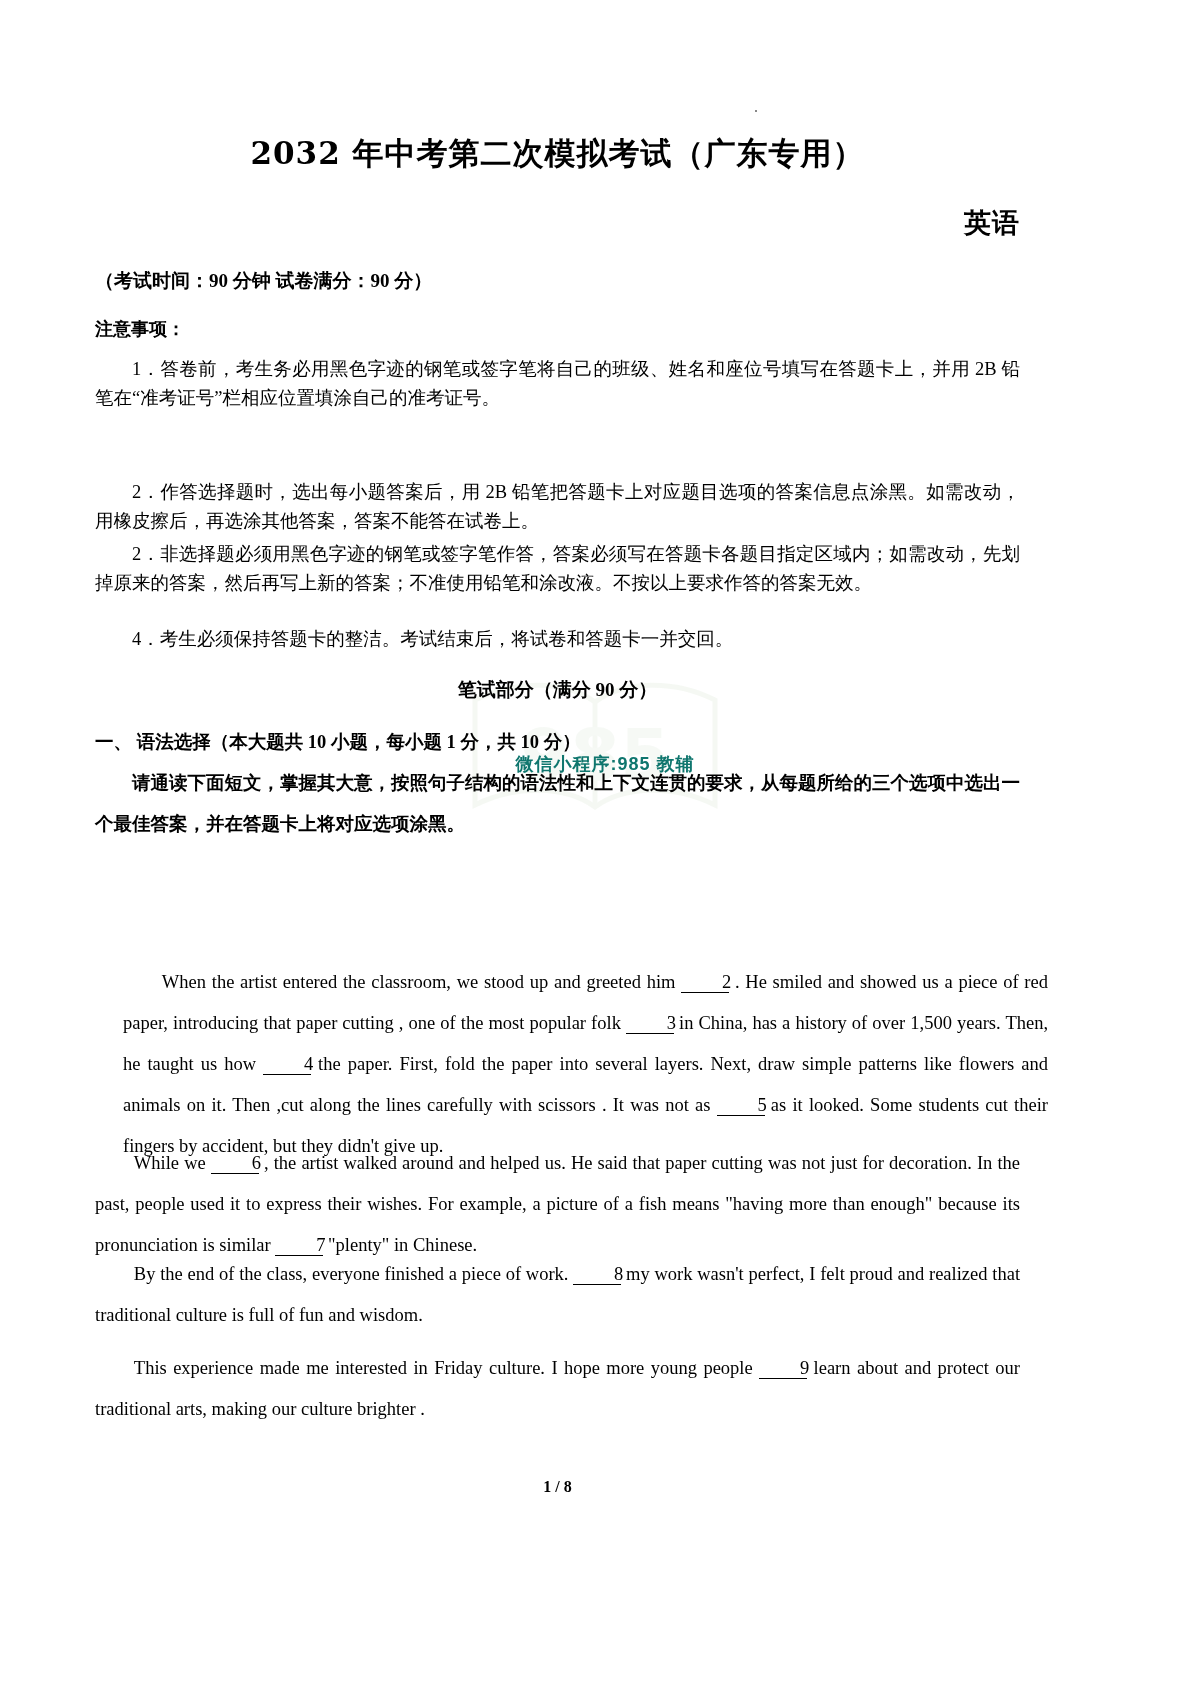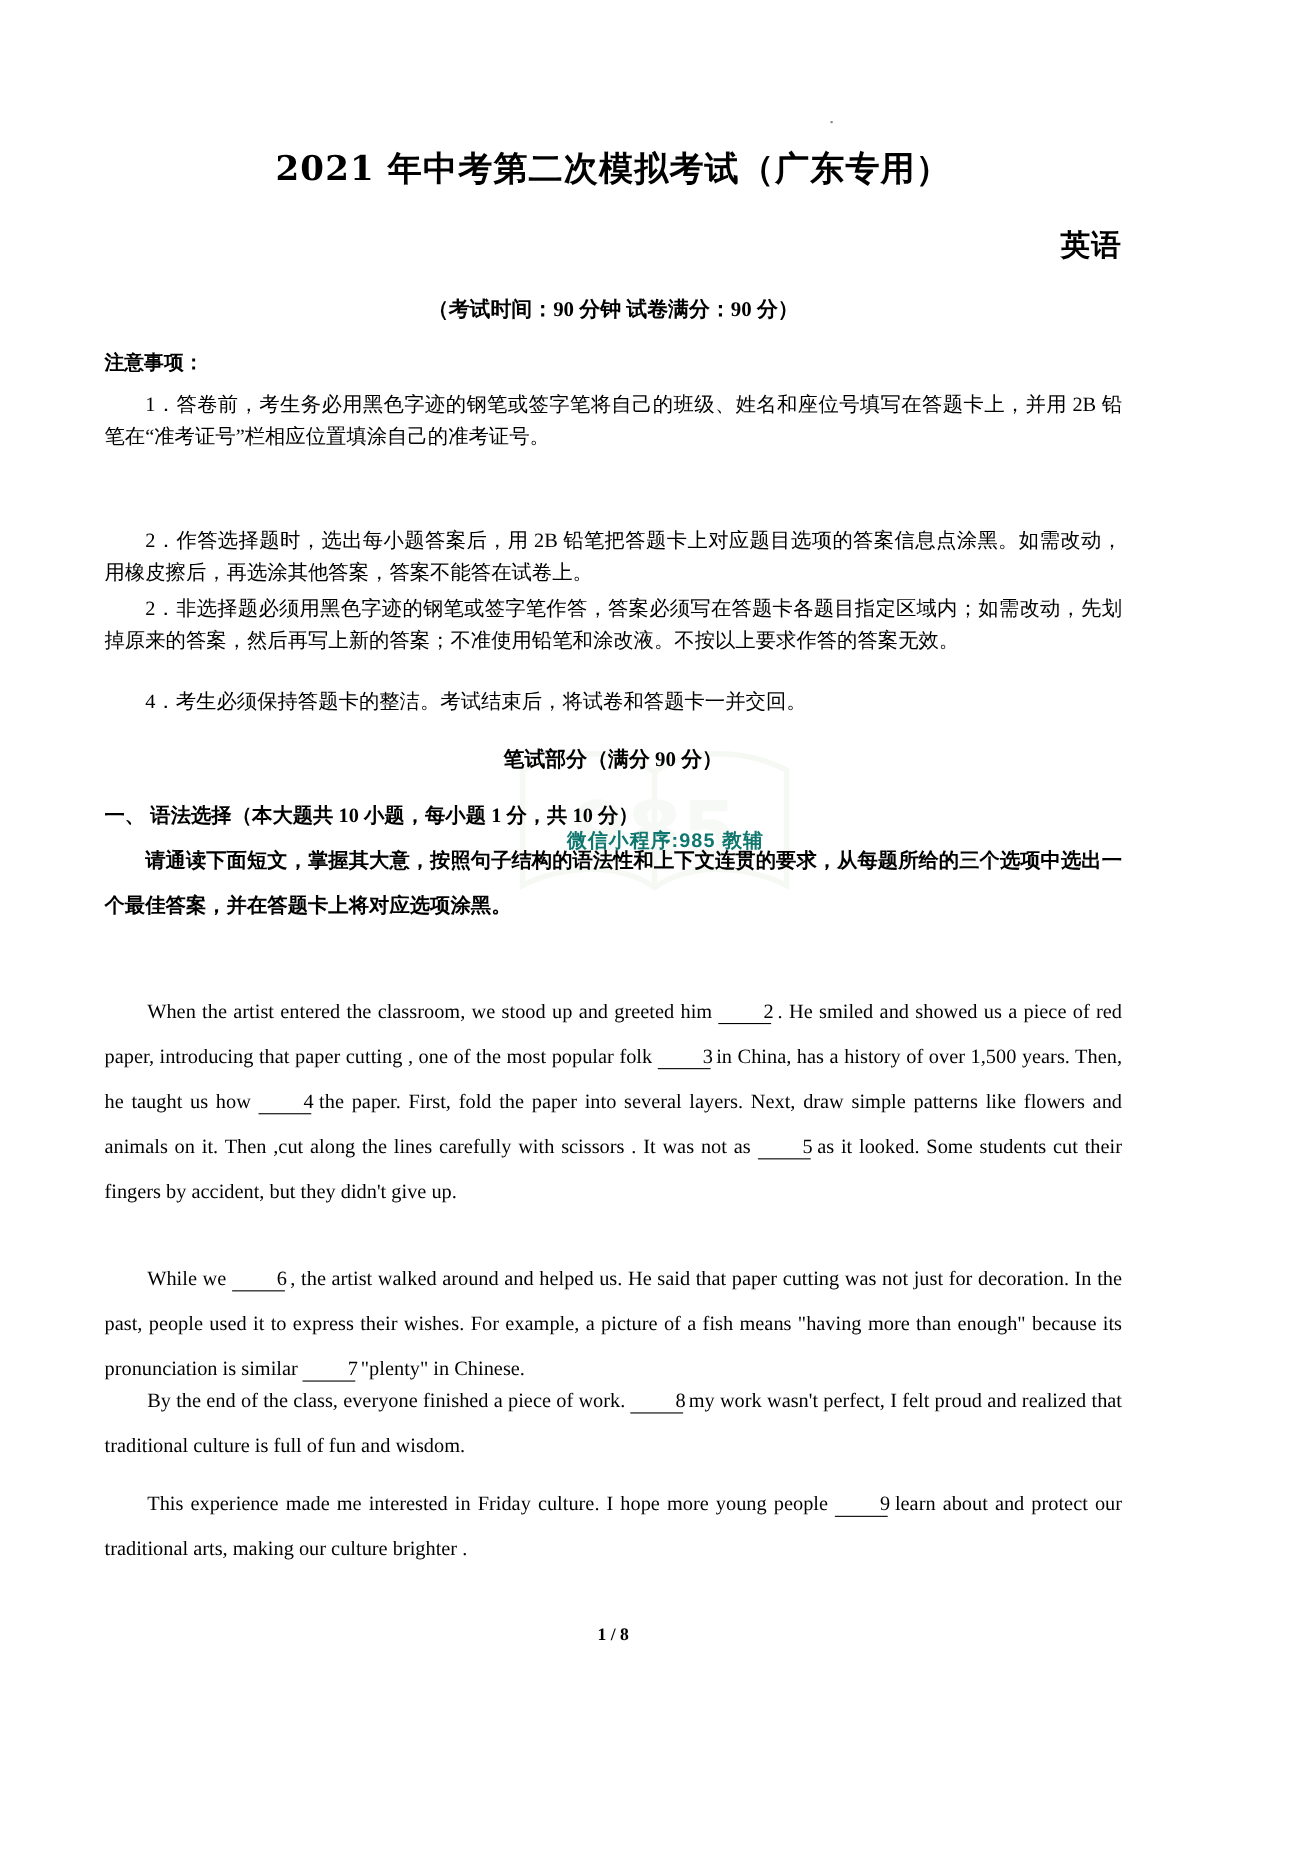--- a/index.html
+++ b/index.html
@@ -55,21 +55,21 @@
     position:absolute; left:95px; top:205px; width:925px;
     text-align:right;
     font-family:"DejaVu Serif","Liberation Serif",serif;
     font-weight:bold;
     font-size:27px;
     letter-spacing:1px;
     z-index:2;
   }
   .title-meta {
     position:absolute; left:95px; top:268px; width:925px;
-    text-align:center;
+    text-align:left;
     font-weight:bold;
     font-size:19px;
     z-index:2;
   }
 
   .notice-head {
     position:absolute; left:95px; top:317px;
     font-weight:bold;
     font-size:18px;
     z-index:2;
@@ -160,38 +160,38 @@
 
   <svg class="watermark" viewBox="0 0 280 210">
     <g fill="none" stroke="#dfe9da" stroke-width="5">
       <path d="M20 60 C60 40, 110 40, 140 62 C170 40, 220 40, 260 60 L260 165 C220 145, 170 145, 140 167 C110 145, 60 145, 20 165 Z"></path>
       <path d="M140 62 L140 167"></path>
     </g>
     <text x="140" y="140" font-family="DejaVu Sans, sans-serif" font-size="72" font-weight="bold" fill="#e2ece0" text-anchor="middle">985</text>
   </svg>
   <div class="wm-text">微信小程序:985 教辅</div>
 
-  <div class="title-main">2021 年中考第二次模拟考试（广东专用）</div>
+  <div class="title-main">2032 年中考第二次模拟考试（广东专用）</div>
   <div class="title-sub">英语</div>
   <div class="title-meta">（考试时间：90 分钟   试卷满分：90 分）</div>
 
   <div class="notice-head">注意事项：</div>
 
   <div class="para cn indent" style="top:355px;">1．答卷前，考生务必用黑色字迹的钢笔或签字笔将自己的班级、姓名和座位号填写在答题卡上，并用 2B 铅笔在“准考证号”栏相应位置填涂自己的准考证号。</div>
   <div class="para cn indent" style="top:478px;">2．作答选择题时，选出每小题答案后，用 2B 铅笔把答题卡上对应题目选项的答案信息点涂黑。如需改动，用橡皮擦后，再选涂其他答案，答案不能答在试卷上。</div>
   <div class="para cn indent" style="top:540px;">2．非选择题必须用黑色字迹的钢笔或签字笔作答，答案必须写在答题卡各题目指定区域内；如需改动，先划掉原来的答案，然后再写上新的答案；不准使用铅笔和涂改液。不按以上要求作答的答案无效。</div>
   <div class="para cn indent" style="top:625px;">4．考生必须保持答题卡的整洁。考试结束后，将试卷和答题卡一并交回。</div>
 
   <div class="center-bold" style="top:677px;">笔试部分（满分 90 分）</div>
 
   <div class="sec-head" style="top:722px;">一、 语法选择（本大题共 10 小题，每小题 1 分，共 10 分）</div>
   <div class="sec-instr" style="top:763px;">请通读下面短文，掌握其大意，按照句子结构的语法性和上下文连贯的要求，从每题所给的三个选项中选出一个最佳答案，并在答题卡上将对应选项涂黑。</div>
 
 
-  <div class="en ind" style="top:900px;">
+  <div class="en ind" style="top:962px;margin-left:28px;">
     <span>When the artist entered the classroom, we stood up and greeted him</span>
     <span class="blank bl-w">2</span>
     <span>. He smiled and showed us a piece of red paper, introducing that paper cutting , one of the most popular folk</span>
     <span class="blank bl-w">3</span>
     <span>in China, has a history of over 1,500 years. Then, he taught us how</span>
     <span class="blank bl-w">4</span>
     <span>the paper. First, fold the paper into several layers. Next, draw simple patterns like flowers and animals on it. Then ,cut along the lines carefully with scissors . It was not as</span>
     <span class="blank bl-w">5</span>
     <span>as it looked. Some students cut their fingers by accident, but they didn't give up.</span>
   </div>

